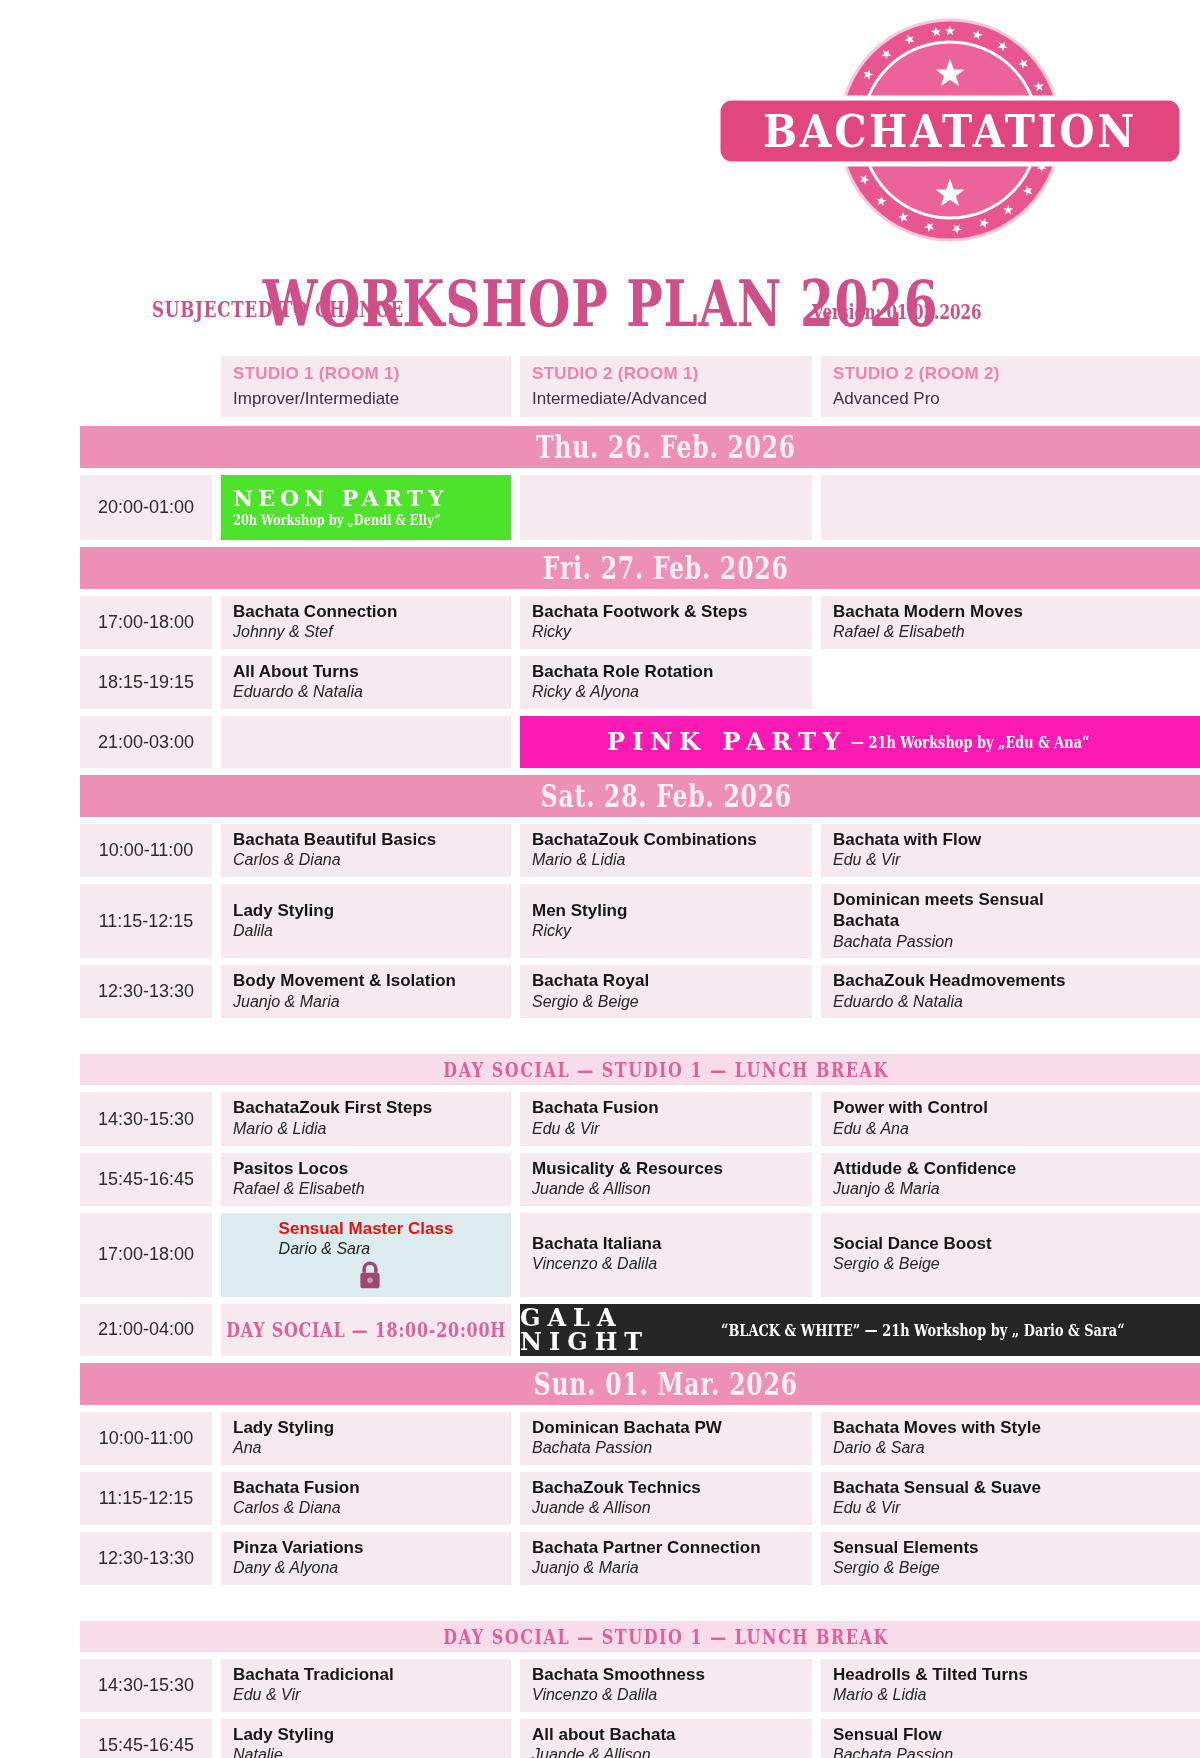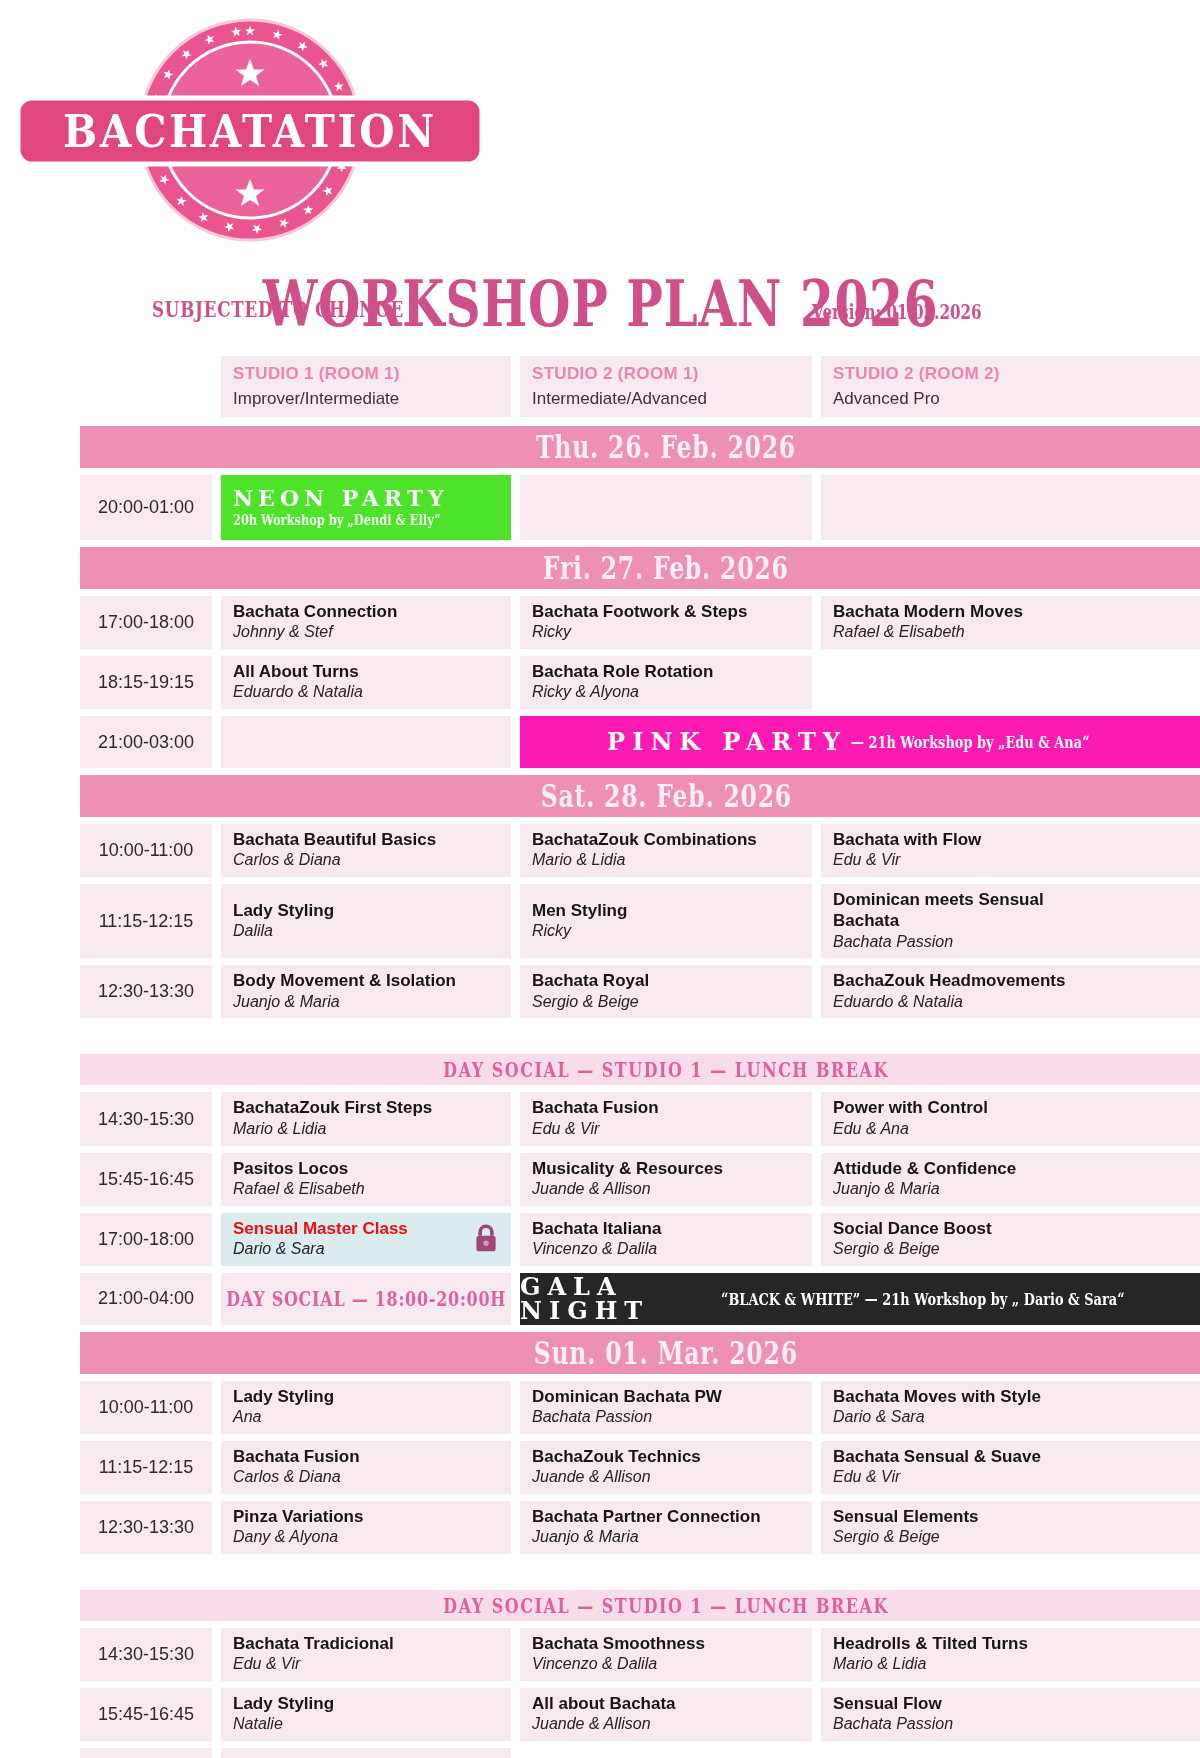--- a/index.html
+++ b/index.html
@@ -6,21 +6,21 @@
   body{
     width:1200px;height:1758px;overflow:hidden;
     font-family:"Liberation Sans",sans-serif;
     -webkit-font-smoothing:antialiased;
   }
   .serif{font-family:"DejaVu Serif","Liberation Serif",serif;}
   .cnd{display:inline-block;transform:scaleX(.76);transform-origin:center;white-space:nowrap;}
   .cnd-l{display:inline-block;transform:scaleX(.76);transform-origin:left center;white-space:nowrap;}
 
   
-  .logo-wrap{width:100%;display:flex;justify-content:flex-start;padding-top:18px;}
+  .logo-wrap{width:100%;display:flex;justify-content:flex-end;padding-top:18px;}
   .logo-wrap svg{display:block;}
 
   
   .headline{position:relative;height:78px;margin-top:2px;color:var(--title-pink);}
   .headline .disclaimer{
     position:absolute;left:152px;bottom:14px;font-size:22px;font-weight:bold;letter-spacing:1px;
   }
   .headline .main-title{
     position:absolute;left:0;right:0;bottom:0;text-align:center;
     font-size:64px;font-weight:bold;line-height:1;letter-spacing:1px;
@@ -36,21 +36,21 @@
     column-gap:9px;margin-bottom:7px;
   }
   .cell{background:var(--cell-pink);}
   .cell.time{
     display:flex;align-items:center;justify-content:center;
     font-size:18px;color:#2b2b2b;min-height:52px;
   }
   .cell.class{padding:5px 12px 6px 12px;display:flex;align-items:center;justify-content:space-between;}
   .cell.class .title{font-size:17px;font-weight:bold;color:#161616;line-height:1.25;max-width:280px;}
   .cell.class .instructor{font-size:16px;font-style:italic;color:#242424;line-height:1.3;}
-  .cell.class.locked{background:var(--master-bg);}
+  .cell.class.locked{background:var(--master-bg);flex-direction:column;}
   .cell.class.locked .title{color:var(--master-red);}
   .cell.note{display:flex;align-items:center;justify-content:center;}
   .cell.note span{font-size:21px;font-weight:bold;color:var(--social-pink);letter-spacing:1px;}
   .cell.note .serif{font-family:"DejaVu Serif","Liberation Serif",serif;}
 
   
   .dayband{
     background:var(--band-pink);height:42px;margin-bottom:7px;
     display:flex;align-items:center;justify-content:center;
   }

